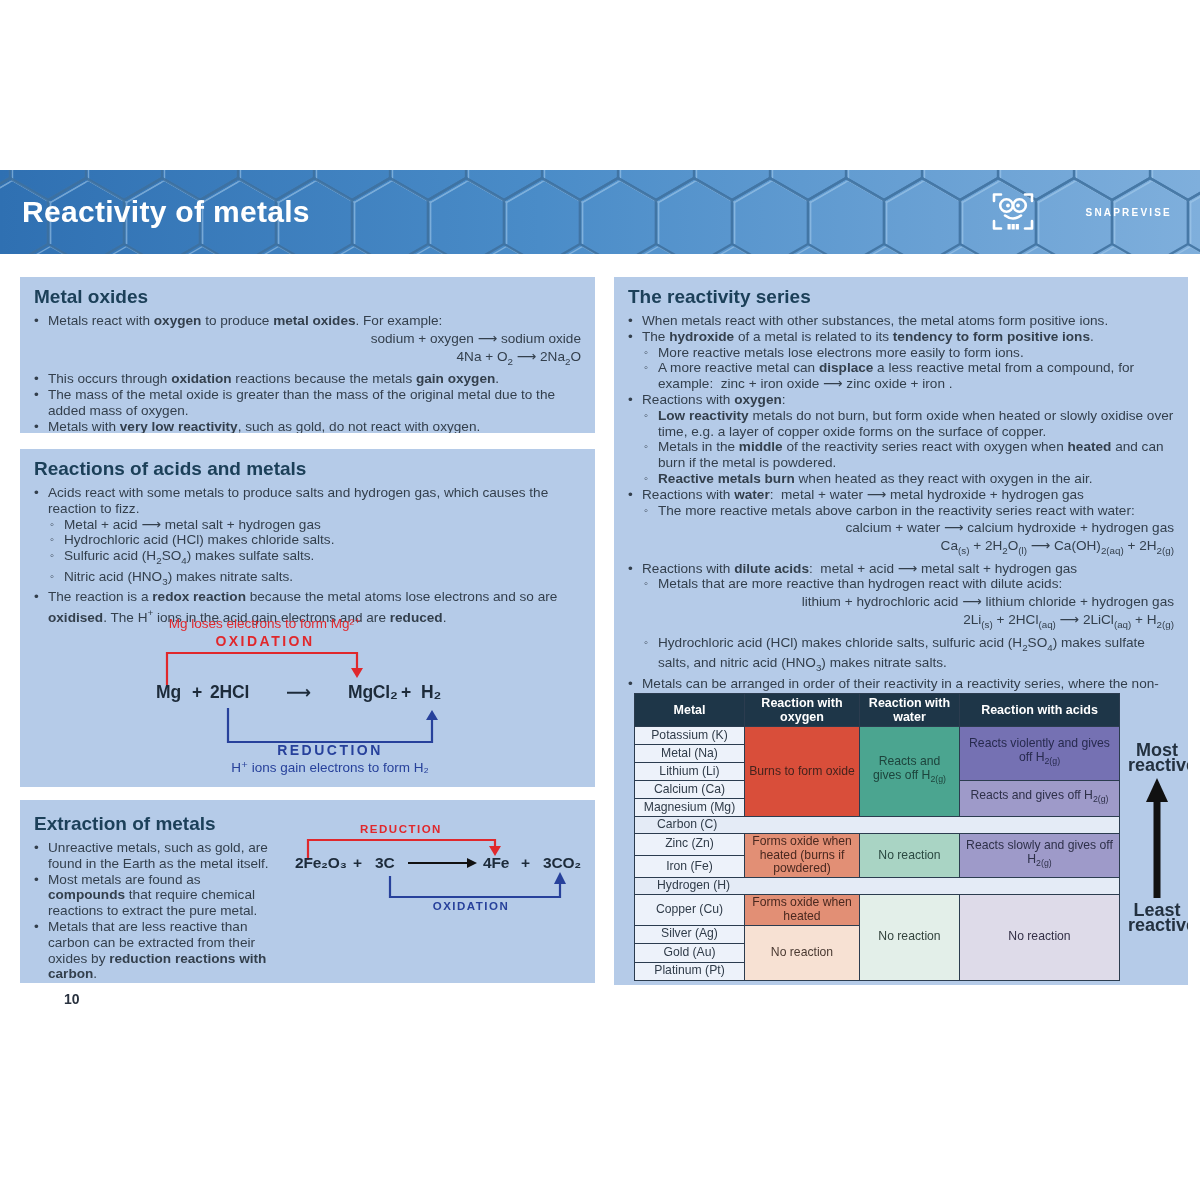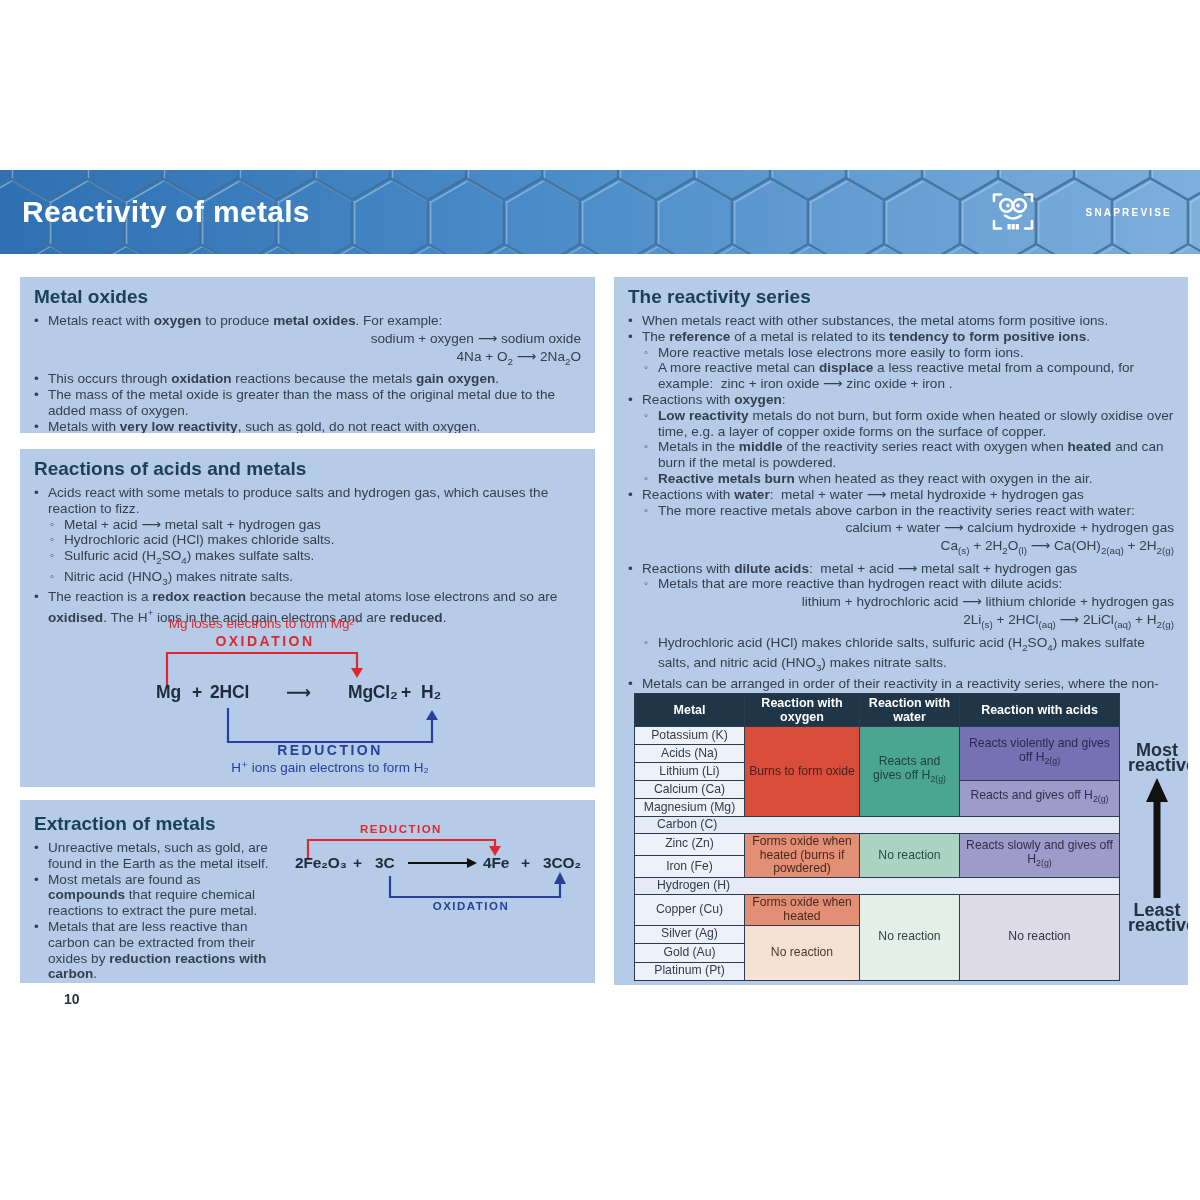--- a/index.html
+++ b/index.html
@@ -208,21 +208,21 @@
 </section>
 
 <section class="panel pr">
   <h2>The reactivity series</h2>
   <div class="li">
       <span class="mk">•</span>
       <span class="t">When metals react with other substances, the metal atoms form positive ions.</span>
     </div>
   <div class="li">
       <span class="mk">•</span>
-      <span class="t">The <b>reference</b> of a metal is related to its <b>tendency to form positive ions</b>.</span>
+      <span class="t">The <b>hydroxide</b> of a metal is related to its <b>tendency to form positive ions</b>.</span>
     </div>
   <div class="li l2">
       <span class="mk">◦</span>
       <span class="t">More reactive metals lose electrons more easily to form ions.</span>
     </div>
   <div class="li l2">
       <span class="mk">◦</span>
       <span class="t">A more reactive metal can <b>displace</b> a less reactive metal from a compound, for example:&nbsp; zinc + iron oxide ⟶ zinc oxide + iron .</span>
     </div>
   <div class="li">
@@ -284,21 +284,21 @@
       <th>Reaction with water</th>
       <th>Reaction with acids</th>
     </tr>
     <tr class="r18">
       <td class="metal">Potassium (K)</td>
       <td class="c-red" rowspan="5">Burns to form oxide</td>
       <td class="c-teal" rowspan="5">Reacts and gives off H<sub>2(g)</sub></td>
       <td class="c-purd" rowspan="3">Reacts violently and gives off H<sub>2(g)</sub></td>
     </tr>
     <tr class="r18">
-          <td class="metal">Acids (Na)</td>
+          <td class="metal">Metal (Na)</td>
         </tr>
     <tr class="r18">
           <td class="metal">Lithium (Li)</td>
         </tr>
     <tr class="r18">
       <td class="metal">Calcium (Ca)</td>
       <td class="c-purm" rowspan="2">Reacts and gives off H<sub>2(g)</sub></td>
     </tr>
     <tr class="r18">
           <td class="metal">Magnesium (Mg)</td>

